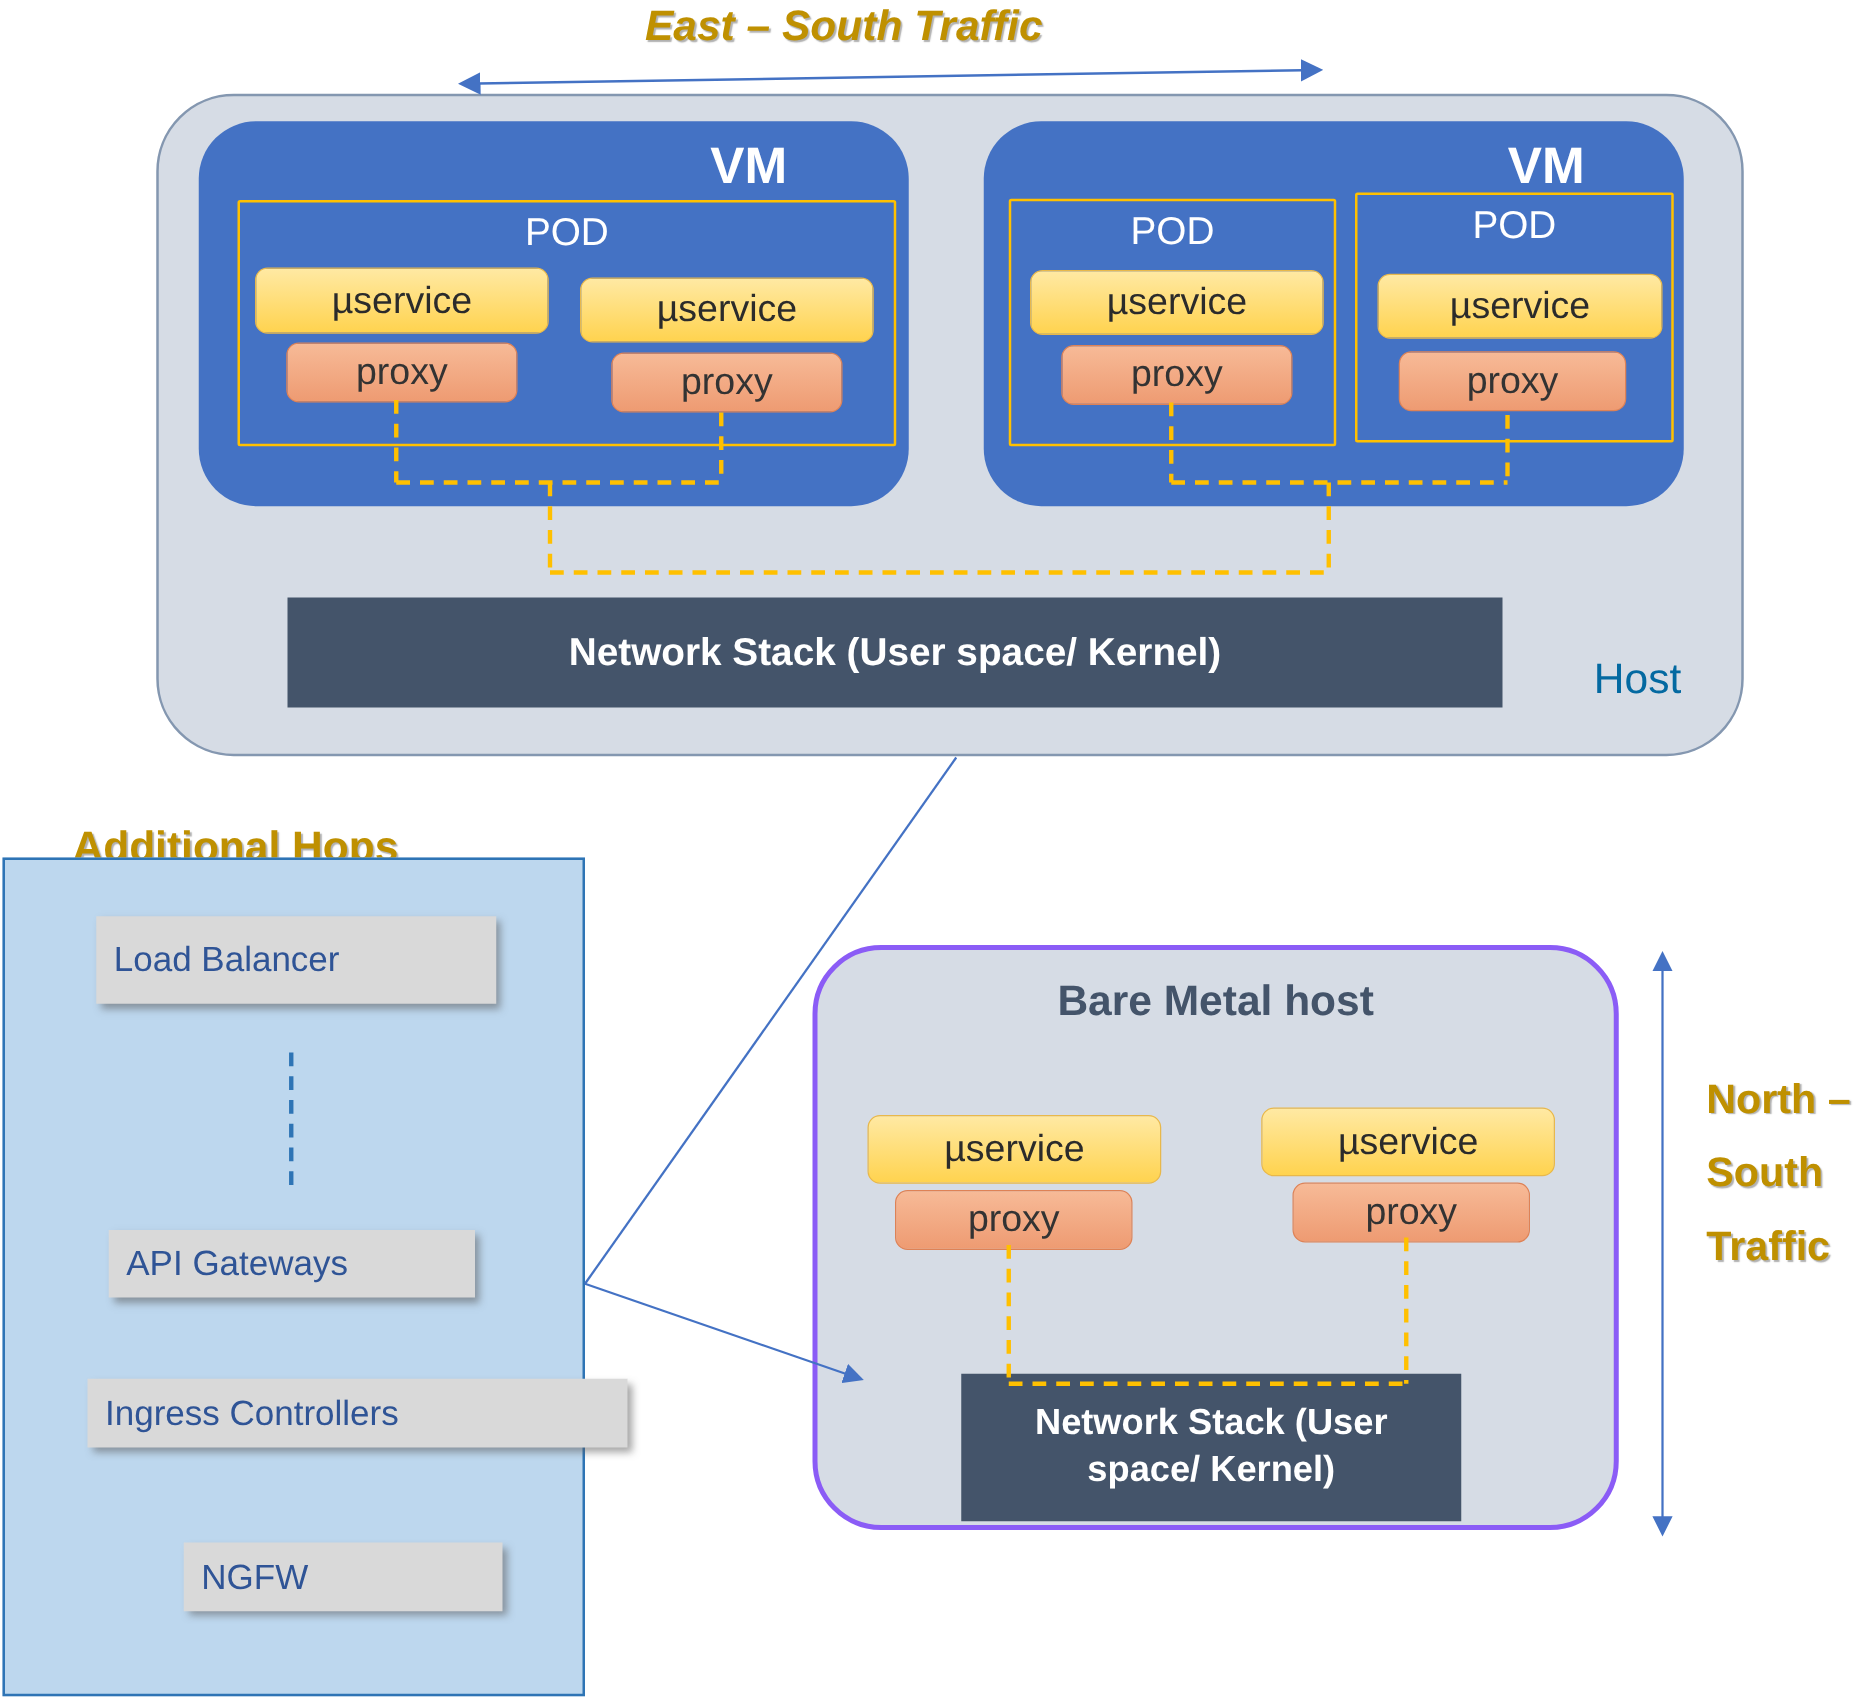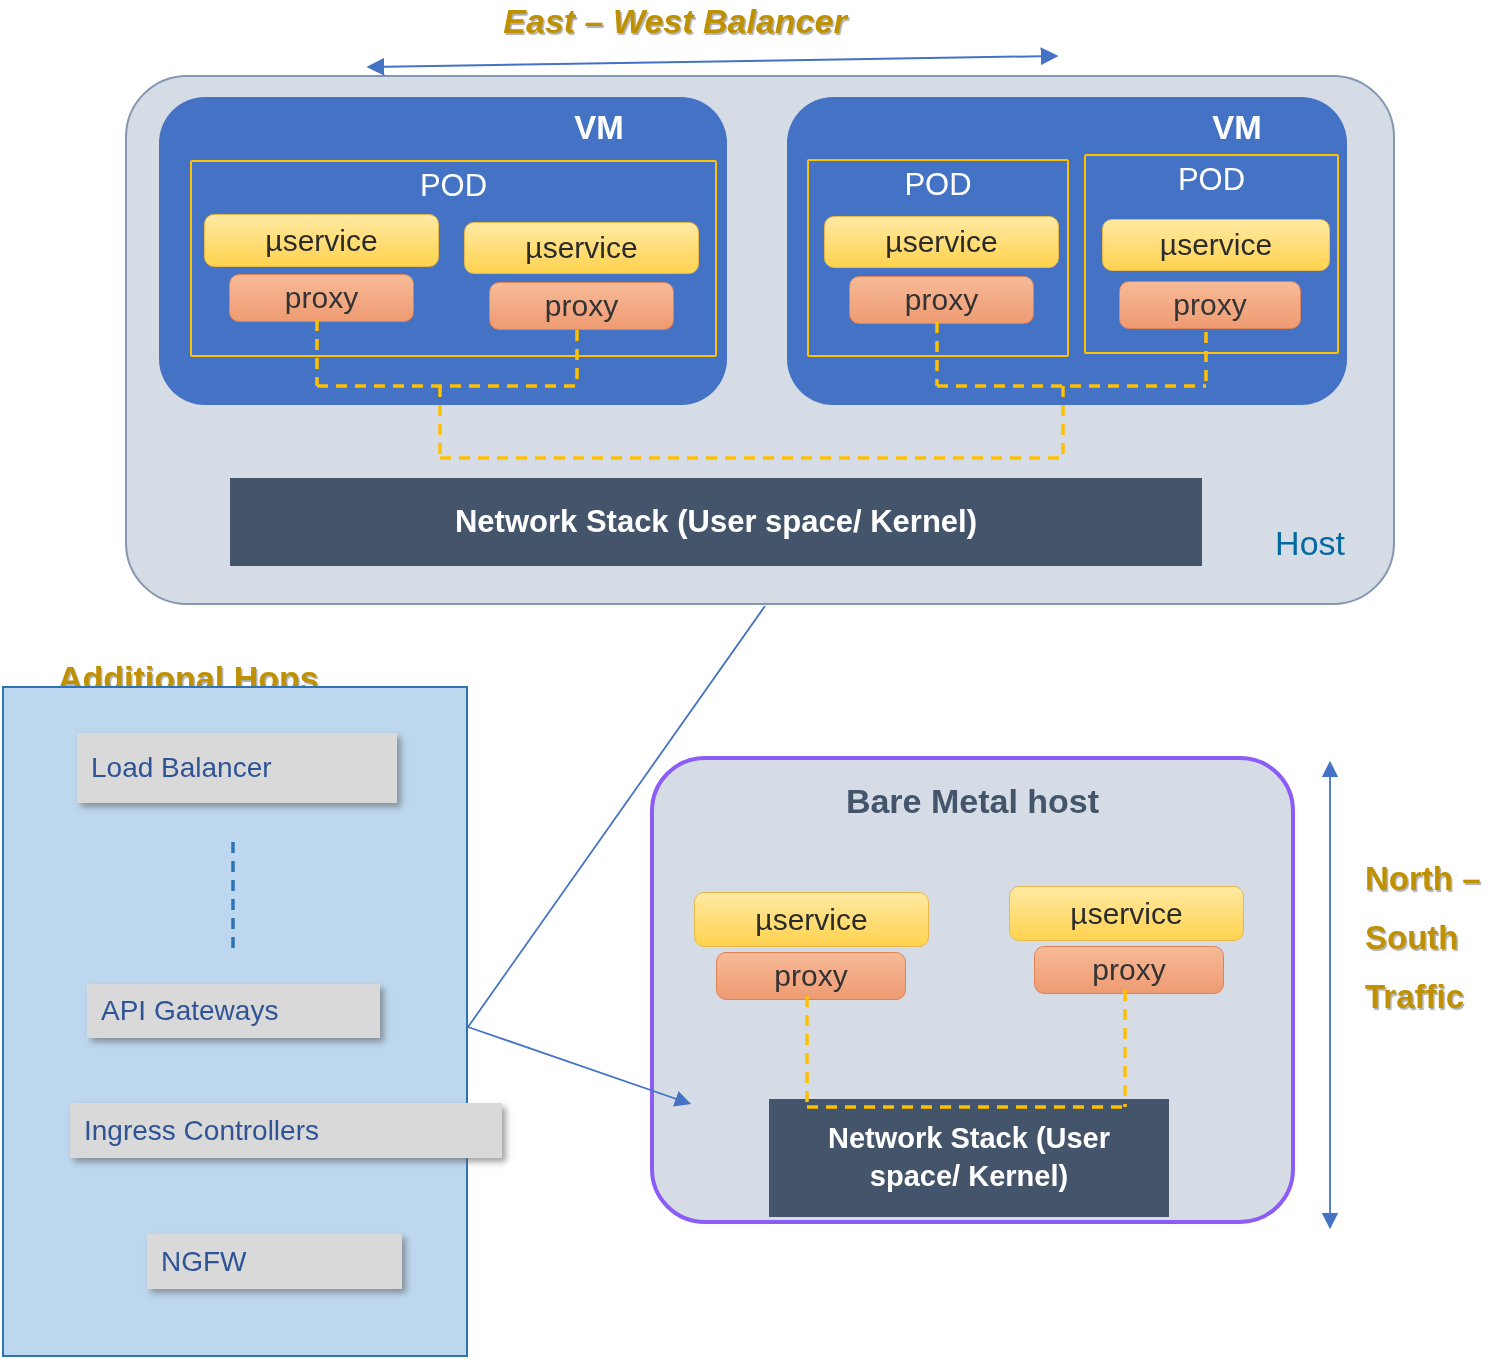--- a/index.html
+++ b/index.html
@@ -21,21 +21,21 @@
   .host {
     background: #D6DCE5; border: 2px solid #8497B0; border-radius: 62px;
   }
   .host-label {
     color: #0369a1; font-weight: normal; font-size: 34px;
   }
   .vm {
     background: #4472C4; border-radius: 46px;
   }
   .vm-label {
-    color: #ffffff; font-weight: bold; font-size: 33px; text-align: center;
+    color: #ffffff; font-weight: bold; font-size: 41px; text-align: center;
   }
   .pod {
     border: 2px solid #FFC000; border-radius: 2px;
   }
   .pod-label {
     color: #ffffff; font-size: 31px; text-align: center; width: 100%;
     position: absolute; top: 6px; left: 0;
   }
   .uservice {
     background: linear-gradient(#FFE9A3, #FFD34F);
@@ -73,21 +73,21 @@
   .ns-line { line-height: 1.0; margin-bottom: 26px; }
   svg.overlay {
     position: absolute; left: 0; top: 0; z-index: 10; pointer-events: none;
   }
 </style>
 </head>
 <body>
 
 <div class="canvas">
 
-  <div class="abs gold-title italic" style="left:500px; top:2px; width:350px; text-align:center;">East – West Balancer</div>
+  <div class="abs gold-title italic" style="left:500px; top:2px; width:350px; text-align:center;">East – South Traffic</div>
 
   <div class="abs host" style="left:125px; top:75px; width:1270px; height:530px;">
 
     <div class="abs vm" style="left:32px; top:20px; width:568px; height:308px;">
       <div class="abs vm-label" style="left:390px; top:12px; width:100px;">VM</div>
 
       <div class="abs pod" style="left:31px; top:63px; width:527px; height:197px;">
         <div class="pod-label">POD</div>
         <div class="abs uservice" style="left:12px; top:52px; width:235px; height:53px;">µservice</div>
         <div class="abs proxy" style="left:37px; top:112px; width:185px; height:48px;">proxy</div>

